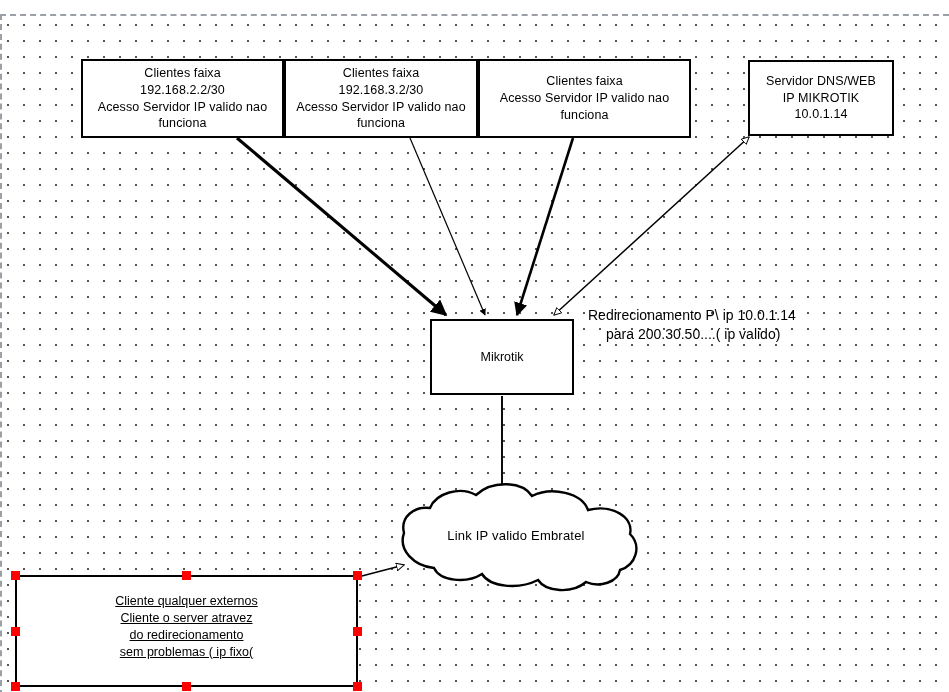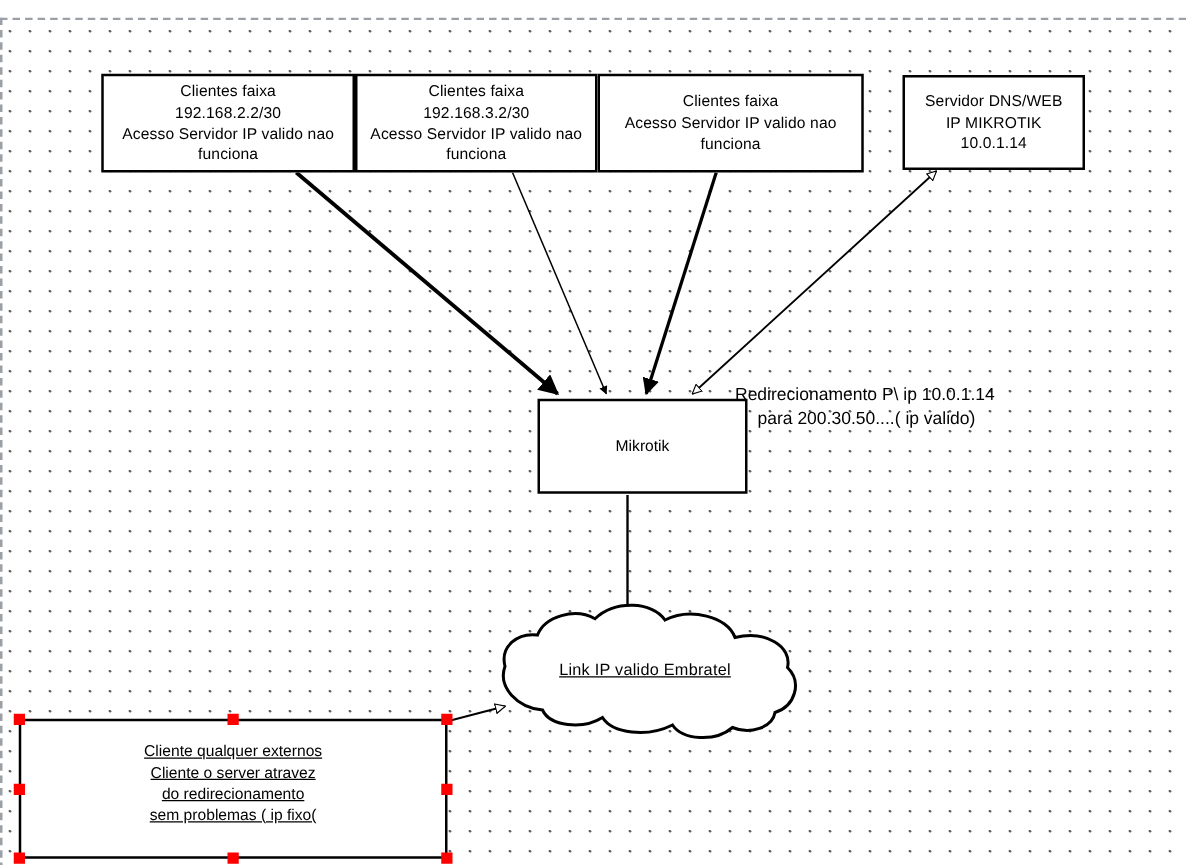--- a/index.html
+++ b/index.html
@@ -97,21 +97,20 @@
   .cloud-label {
     position: absolute;
     left: 0;
     top: 30px;
     width: 256px;
     text-align: center;
     font-size: 13px;
     color: #000;
     white-space: nowrap;
     letter-spacing: 0.2px;
-    text-decoration: underline;
   }
 
   .selected-box {
     position: absolute;
     left: 15px;
     top: 561px;
     width: 343px;
     height: 112px;
     box-sizing: border-box;
     background: #ffffff;
@@ -212,29 +211,29 @@
   </div>
 
   <div class="node-box" style="left:478px; top:45px; width:213px; height:79px;">
     <div class="lines">
       <div>Clientes faixa</div>
       <div>Acesso Servidor IP valido nao</div>
       <div>funciona</div>
     </div>
   </div>
 
-  <div class="node-box" style="left:722px; top:46px; width:146px; height:76px;">
+  <div class="node-box" style="left:748px; top:46px; width:146px; height:76px;">
     <div class="lines">
       <div>Servidor DNS/WEB</div>
       <div>IP MIKROTIK</div>
       <div>10.0.1.14</div>
     </div>
   </div>
 
-  <div class="mikrotik-box" style="left:430px; top:305px; width:168px; height:76px;">
+  <div class="mikrotik-box" style="left:430px; top:305px; width:144px; height:76px;">
     <span>Mikrotik</span>
   </div>
 
   <div class="annotation" style="left:588px; top:292px;">
     <div class="l1">Redirecionamento P\ ip  10.0.1.14</div>
     <div class="l2">para 200.30.50....( ip valido)</div>
   </div>
 
   <div class="cloud-wrap">
     <div class="cloud-label">Link IP valido Embratel</div>

